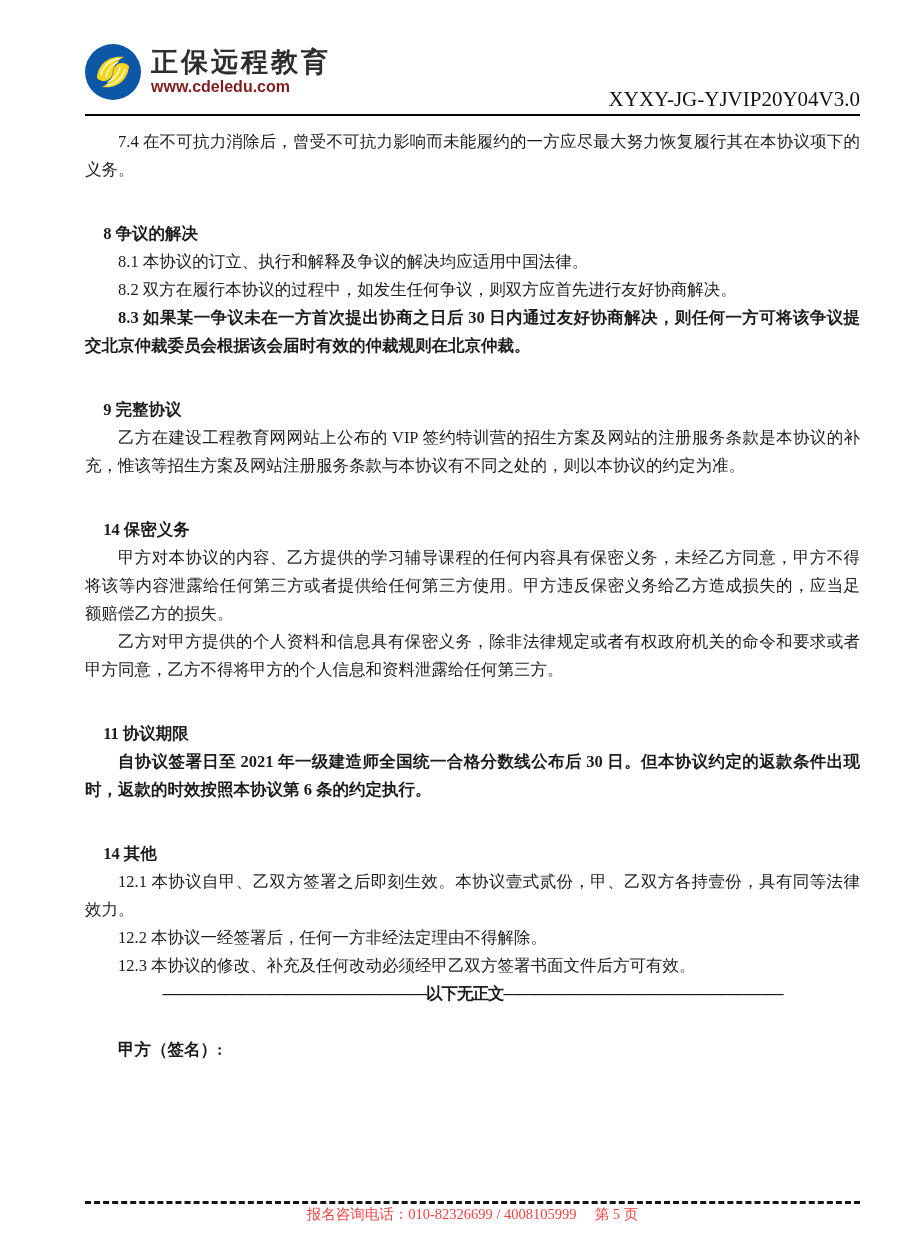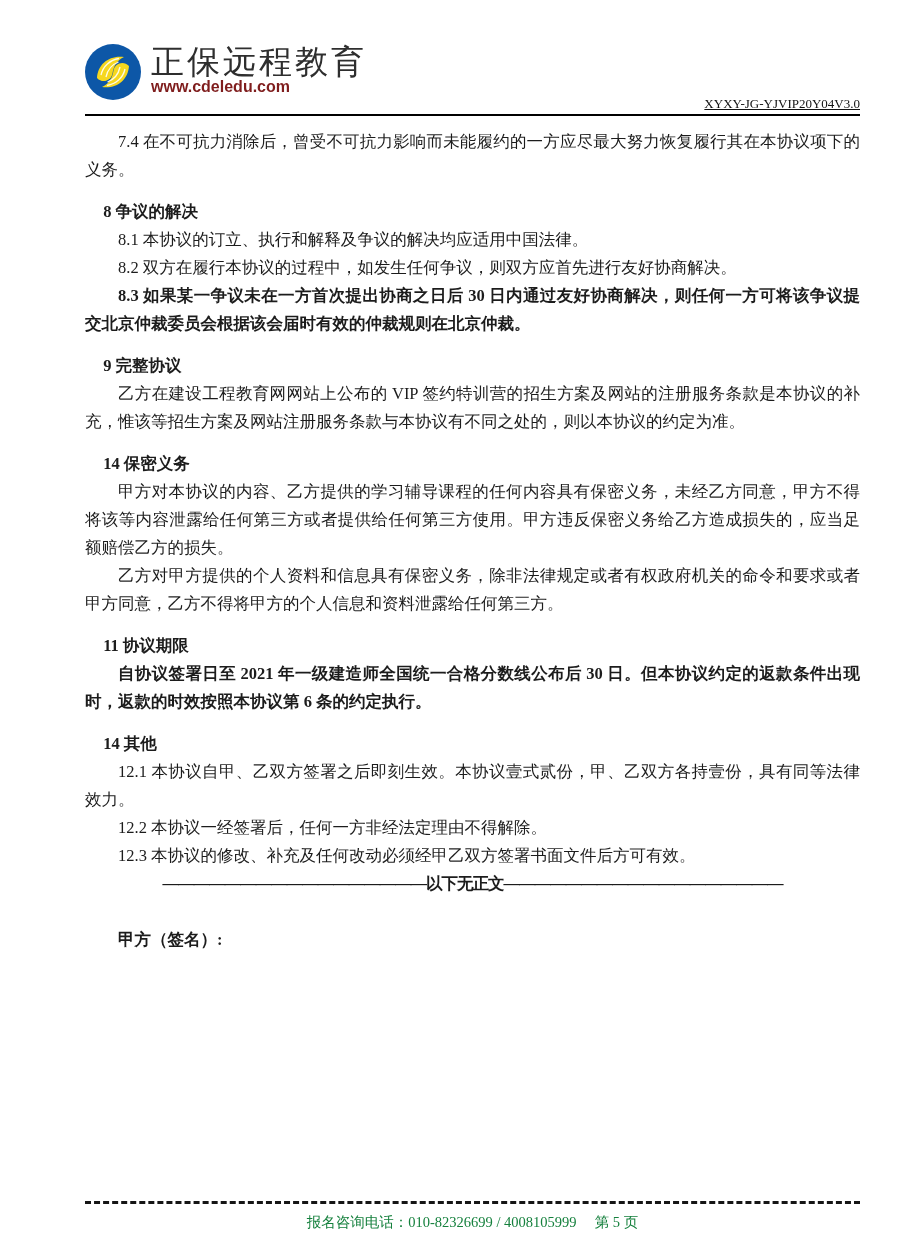--- a/index.html
+++ b/index.html
@@ -12,54 +12,54 @@
     color:#1c1c1c;
     overflow:hidden;
   }
   
   .hdr{position:absolute;top:44px;left:85px;right:49px;height:70px;}
   .brand{display:flex;align-items:center;gap:10px;}
   .logo{width:56px;height:56px;flex:0 0 auto;}
   .brand-txt{display:flex;flex-direction:column;justify-content:center;}
   .brand-name{
     font-family:"Liberation Sans","DejaVu Sans",sans-serif;
-    font-weight:normal;font-size:33px;letter-spacing:3px;color:#2e2e2e;line-height:30px;
+    font-weight:bold;font-size:27px;letter-spacing:3px;color:#2e2e2e;line-height:30px;
   }
   .brand-url{
     font-family:"Liberation Sans","DejaVu Sans",sans-serif;
     font-weight:bold;font-size:16px;color:#7f1d1d;line-height:20px;
   }
   .doc-code{
     position:absolute;right:0;bottom:2px;
-    font-size:13px;color:#111;text-decoration:underline;
+    font-size:21px;color:#111;
   }
   .hdr-rule{
     position:absolute;top:114px;left:85px;right:49px;
     border-top:2px solid #000;height:0;
   }
   
   .content{
     position:absolute;top:128px;left:85px;right:49px;
     font-size:16.5px;line-height:28px;text-align:justify;
   }
   .content p{margin:0;text-indent:2em;}
-  .content p.head{font-weight:bold;text-indent:1.1em;margin-top:14px;}
+  .content p.head{font-weight:bold;text-indent:1.1em;margin-top:36px;}
   .content p.bold{font-weight:bold;}
   .end-marker{
     margin-top:20px;text-align:center;font-weight:bold;text-indent:0 !important;
     letter-spacing:-1px;white-space:nowrap;
   }
   .sig-row{position:relative;margin-top:28px;height:24px;font-weight:bold;}
   .sig-a{position:absolute;left:2em;}
   .sig-b{position:absolute;left:345px;}
   
   .ftr{position:absolute;left:85px;right:49px;top:1201px;}
   .ftr-rule{border-top:3px dashed #151515;height:0;}
   .ftr-text{
-    margin-top:9px;text-align:center;font-size:14.5px;color:#15803d;
+    margin-top:1px;text-align:center;font-size:14.5px;color:#ef4444;
   }
 </style>
 </head>
 <body>
 
 <div class="page">
 
   <div class="hdr">
     <div class="brand">
       <svg class="logo" viewBox="0 0 56 56" aria-hidden="true">

